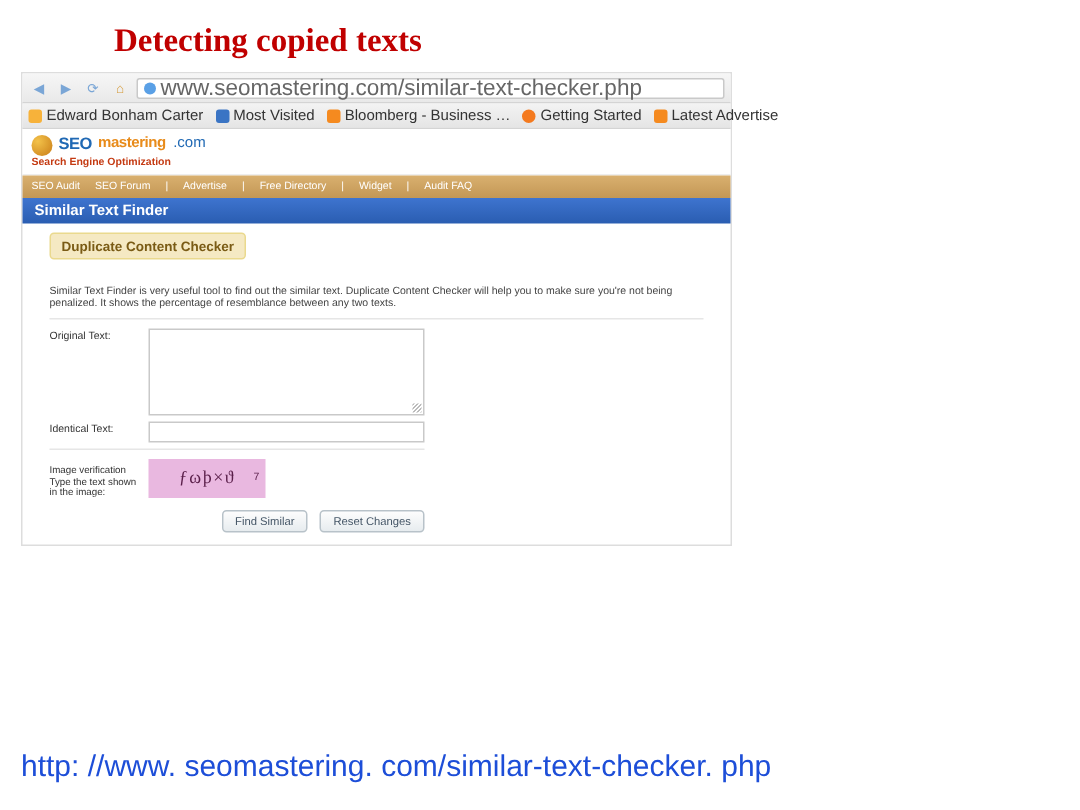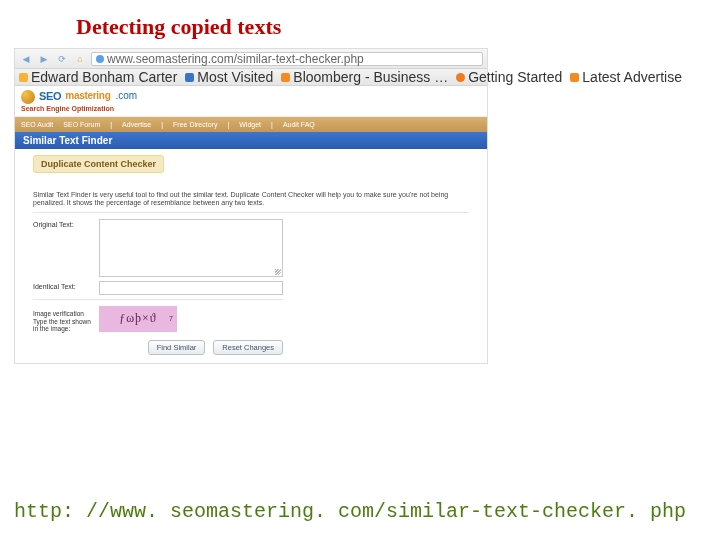--- a/index.html
+++ b/index.html
@@ -46,31 +46,31 @@
     height: 14px;
     background: #fff;
     border: 1px solid #c9c9c9;
     border-radius: 2px;
     display: flex;
     align-items: center;
     padding: 0 4px;
     gap: 3px;
   }
   .url-globe { width:8px; height:8px; border-radius:50%; background:#5aa0e6; }
-  .url-text { font-size: 12px; color: #666; }
+  .url-text { font-size: 15px; color: #666; }
   
   .bm-bar {
     display: flex;
     align-items: center;
     height: 17px;
     background: linear-gradient(#f3f3f3,#e5e5e5);
     border-bottom: 1px solid #d4d4d4;
     padding: 0 4px;
     gap: 8px;
-    font-size: 14px;
+    font-size: 10px;
     color: #333;
   }
   .bm-item { display:flex; align-items:center; gap:3px; white-space:nowrap; }
   .bm-ico { width:9px; height:9px; display:inline-block; border-radius:2px; }
   .bm-ico.orange { background:#f7b23a; }
   .bm-ico.blue   { background:#3a74c4; }
   .bm-ico.bl    { background:#f58a1f; }
   .bm-ico.ff    { background:#f47a1f; border-radius:50%; }
   .bm-ico.rss   { background:#f58a1f; border-radius:2px; }
   
@@ -152,22 +152,22 @@
   .btn {
     height:15px; padding:0 8px;
     font-size:7.5px; color:#456;
     background:linear-gradient(#fdfdfd,#e7ecef);
     border:1px solid #b8c2c9; border-radius:3px;
     display:flex; align-items:center;
   }
   
   .footer-url {
     position:absolute; left:14px; top:500px;
-    font-family:Liberation Mono, monospace;
-    font-size:20px; color:#4d7c0f;
+    font-family:Liberation Sans, sans-serif;
+    font-size:20px; color:#1d4ed8;
   }
 </style>
 </head>
 <body>
 
 <div class="slide-title">Detecting copied texts</div>
 
 <div class="browser-shot">
 
   <div class="chrome-bar">

